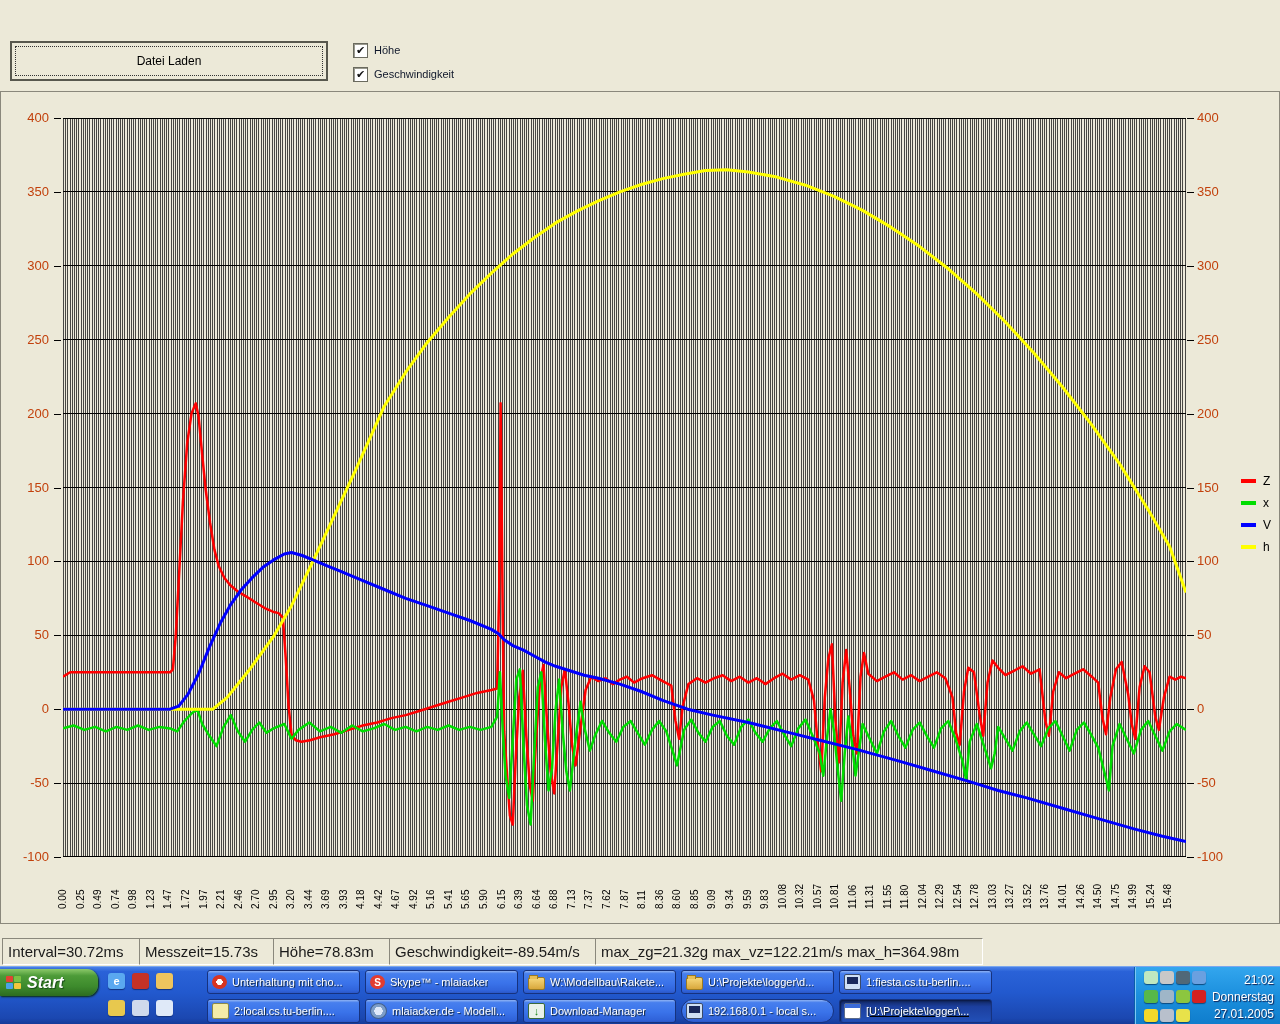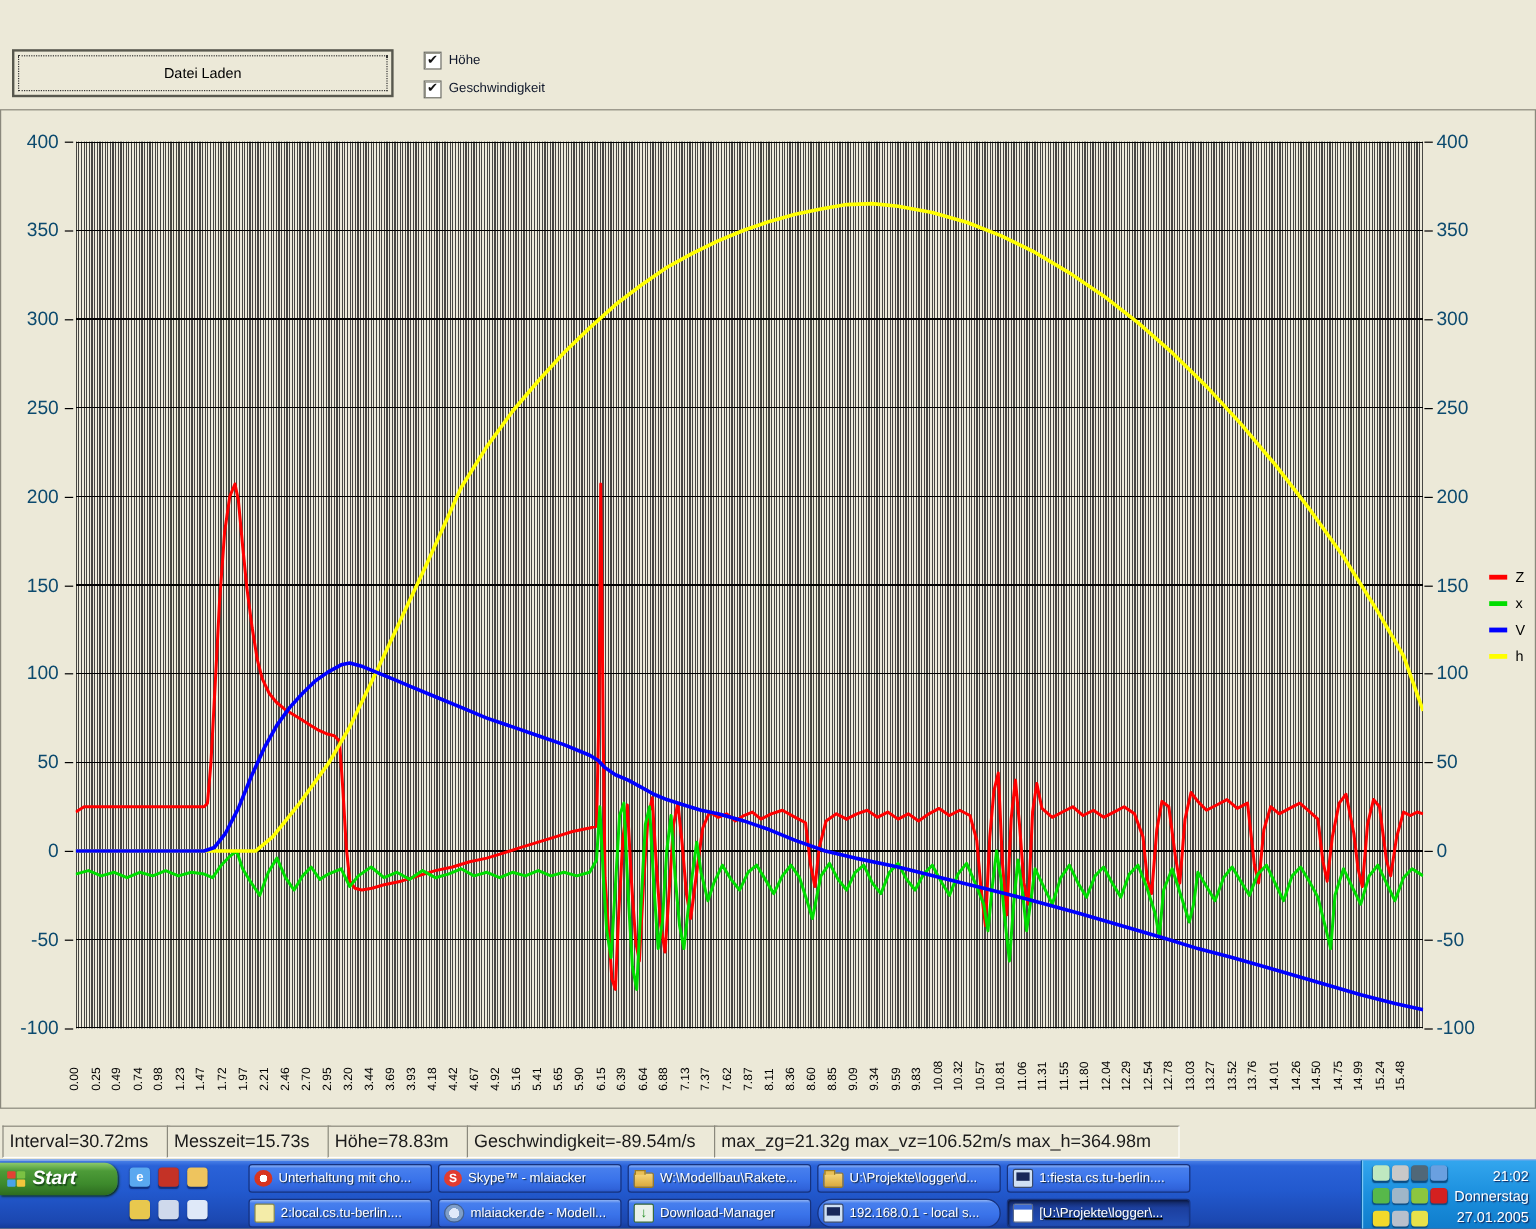--- a/index.html
+++ b/index.html
@@ -28,21 +28,21 @@
   .cb{position:absolute;left:353px;display:flex;align-items:center;gap:6px;height:16px;}
   .cb-box{width:13px;height:13px;background:#fff;border:1px solid #6a6a5e;
     box-shadow:inset 1px 1px 0 #9a9a8e;font-size:11px;line-height:12px;text-align:center;color:#111;}
   .cb-lbl{font-size:11px;color:#0f172a;}
   
   .chart-panel{position:absolute;left:0;top:91px;width:1280px;height:833px;background:#ece9d8;
     border:1px solid #8a887c;box-sizing:border-box;}
   .plot{position:absolute;left:62px;top:26px;width:1123px;height:739px;background:#edeadb;
     background-image:repeating-linear-gradient(to right,rgba(30,30,30,.8) 0px,rgba(30,30,30,.8) 1px,transparent 1px,transparent 2.195px);}
   .plot svg{position:absolute;left:0;top:0;}
-  .ytick{position:absolute;font-size:16px;color:#0c4a6e;width:42px;text-align:right;}
+  .ytick{position:absolute;font-size:13px;color:#c2410c;width:42px;text-align:right;}
   .ytick.right{text-align:left;width:46px;}
   .ydash{position:absolute;width:7px;height:1px;background:#000;}
   .xtick{position:absolute;font-size:10px;color:#000;writing-mode:vertical-rl;
     transform:rotate(180deg);height:48px;line-height:12px;white-space:nowrap;}
   .legend{position:absolute;left:1240px;top:378px;}
   .leg-item{display:flex;align-items:center;gap:7px;height:22px;}
   .leg-swatch{width:15px;height:4px;}
   .leg-label{font-size:12px;color:#000;}
   
   .statusbar{position:absolute;left:0;top:937px;width:1280px;height:29px;background:#ece9d8;}
@@ -260,21 +260,21 @@
       <div class="xtick" style="left: 1126.17px; top: 769px;">14.99</div>
       <div class="xtick" style="left: 1144.02px; top: 769px;">15.24</div>
       <div class="xtick" style="left: 1161.15px; top: 769px;">15.48</div>
     </div>
 
   <div class="statusbar">
       <div class="spanel" style="left: 2px; width: 133px;">Interval=30.72ms</div>
       <div class="spanel" style="left: 139px; width: 130px;">Messzeit=15.73s</div>
       <div class="spanel" style="left: 273px; width: 112px;">Höhe=78.83m</div>
       <div class="spanel" style="left: 389px; width: 202px;">Geschwindigkeit=-89.54m/s</div>
-      <div class="spanel" style="left: 595px; width: 381px;">max_zg=21.32g max_vz=106.52m/s max_h=364.98m</div>
+      <div class="spanel" style="left: 595px; width: 381px;">max_zg=21.32g max_vz=122.21m/s max_h=364.98m</div>
     </div>
 
   <div class="taskbar">
     <div class="startbtn">
       <span class="flag">
           <i class="fr"></i>
           <i class="fg"></i>
           <i class="fb"></i>
           <i class="fy"></i>
         </span>

